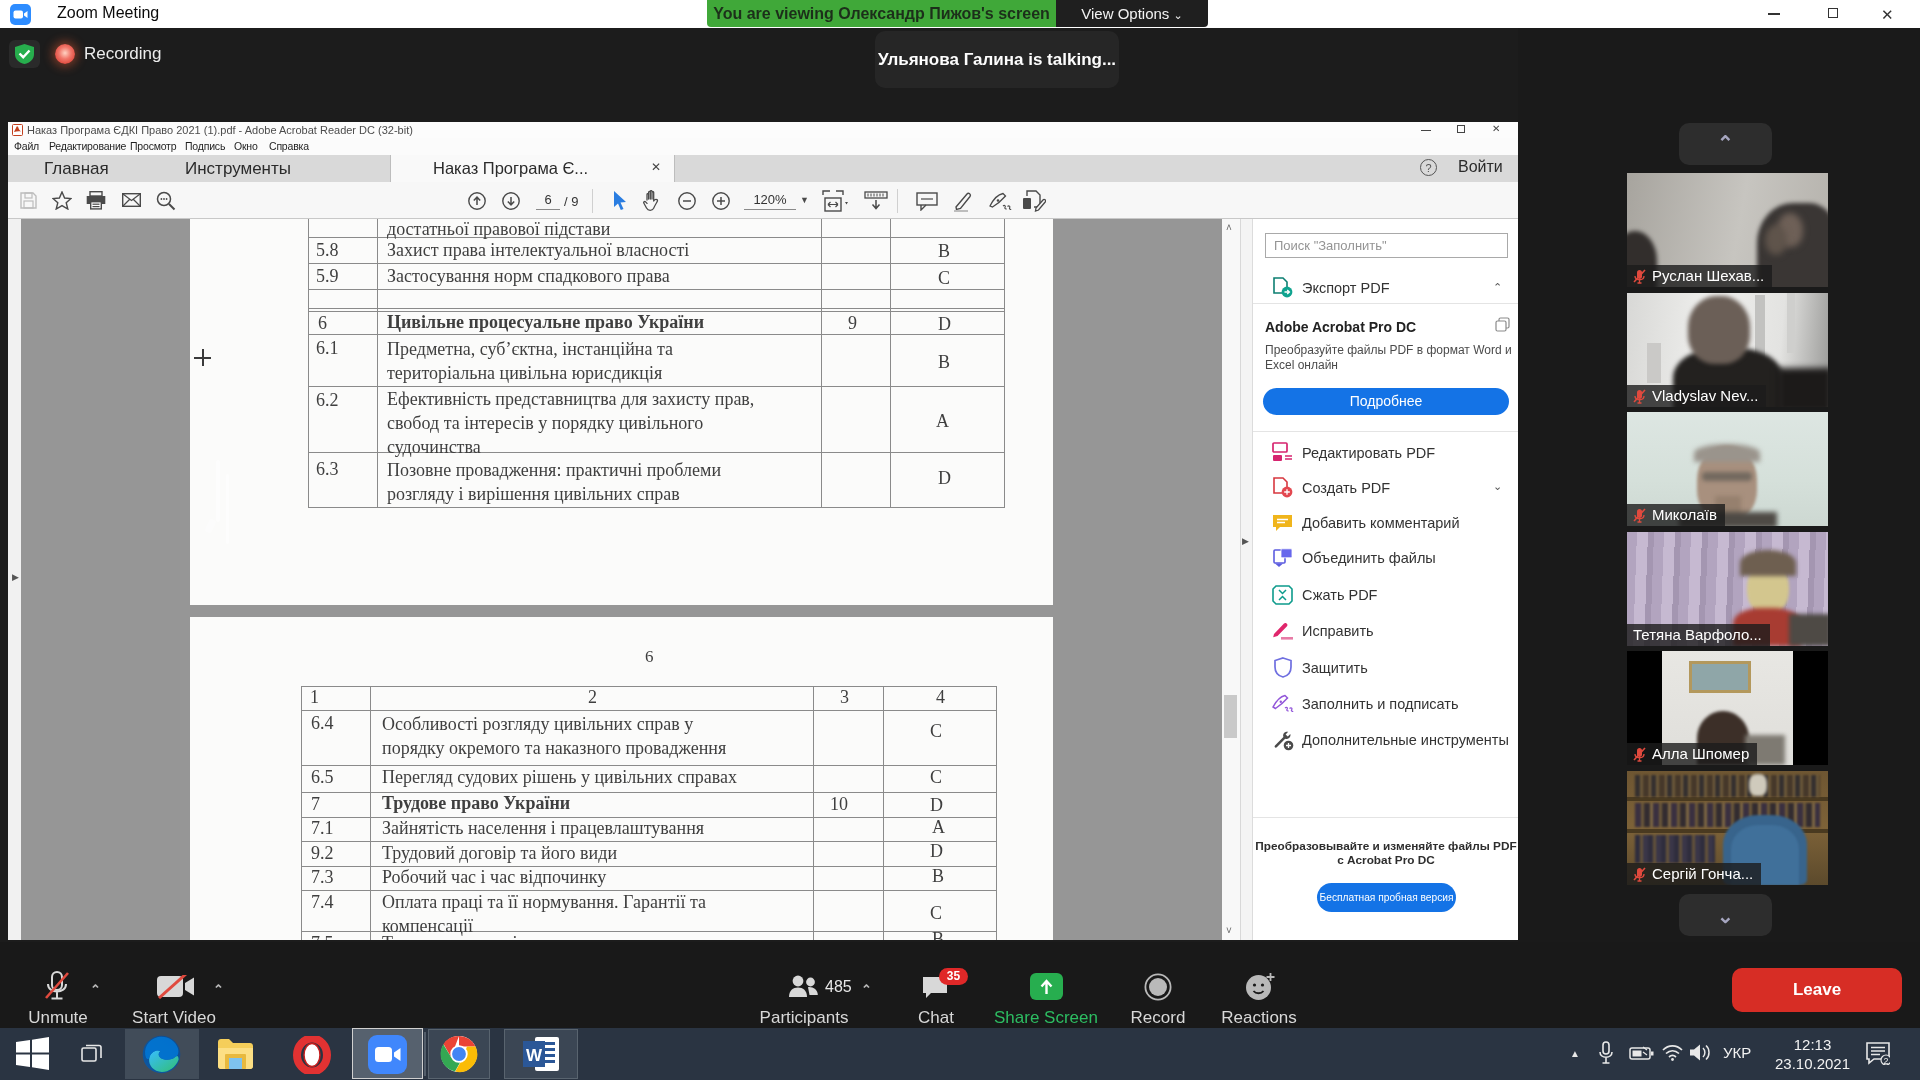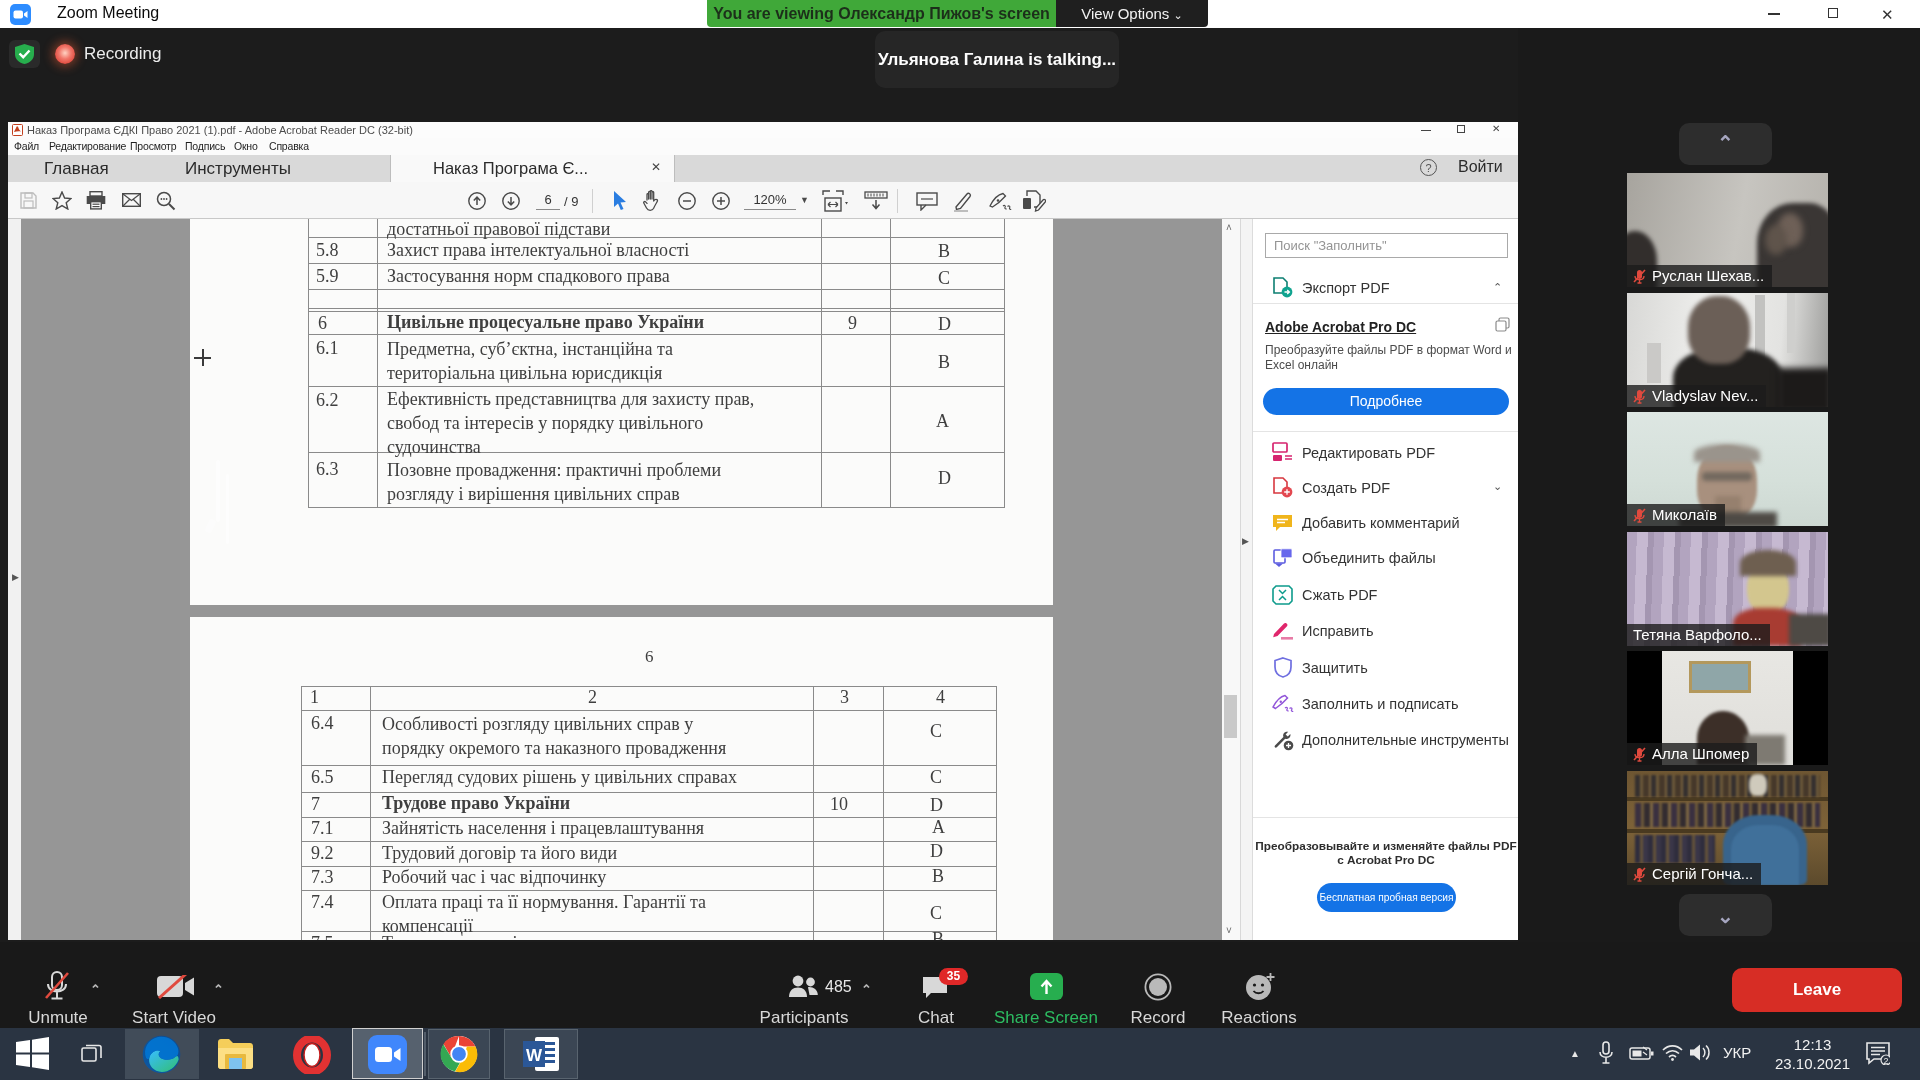--- a/index.html
+++ b/index.html
@@ -315,21 +315,21 @@
       <div class="abs" style="left:12px;top:14px;width:243px;height:25px;border:1px solid #a9a9a9;background:#fff;line-height:23px;padding-left:8px;font-size:13px;color:#949494;">Поиск "Заполнить"</div>
 
       <svg class="abs" style="left:20px;top:58px" width="20" height="21" viewBox="0 0 20 21">
         <path d="M1 1 H10 L14 5 V16 H1 Z" fill="none" stroke="#0d7f72" stroke-width="1.6"></path>
         <circle cx="14" cy="15" r="5.4" fill="#0fa38f"></circle>
         <path d="M11.5 15 H16 M14.2 13 L16.4 15 L14.2 17" stroke="#fff" stroke-width="1.3" fill="none"></path>
       </svg>
       <div class="abs" style="left:49px;top:61px;">Экспорт PDF</div>
       <div class="abs" style="left:240px;top:62px;font-size:11px;color:#555;">⌃</div>
       <div class="abs" style="left:0;top:84px;width:266px;height:1px;background:#e4e4e4;"></div>
-      <div class="abs" style="left:12px;top:100px;font-weight:bold;font-size:14px;color:#222;text-decoration:underline;">Adobe Acrobat Pro DC</div>
+      <div class="abs" style="left:12px;top:100px;font-weight:bold;font-size:14px;color:#222;">Adobe Acrobat Pro DC</div>
       <svg class="abs" style="left:242px;top:98px" width="15" height="15" viewBox="0 0 15 15">
         <rect x="4" y="1" width="10" height="10" rx="1.5" fill="none" stroke="#8a8a8a" stroke-width="1.2"></rect>
         <rect x="1" y="4" width="10" height="10" rx="1.5" fill="#fff" stroke="#8a8a8a" stroke-width="1.2"></rect>
       </svg>
       <div class="abs" style="left:12px;top:124px;font-size:12px;color:#4b4b4b;line-height:15px;white-space:nowrap;">Преобразуйте файлы PDF в формат Word и<br>Excel онлайн</div>
       <div class="abs" style="left:10px;top:169px;width:246px;height:27px;background:#1473e6;border-radius:13.5px;text-align:center;line-height:27px;color:#fff;font-size:14px;">Подробнее</div>
       <div class="abs" style="left:0;top:212px;width:266px;height:1px;background:#e4e4e4;"></div>
 
       <svg class="abs" style="left:19px;top:223px" width="21" height="20" viewBox="0 0 21 20">
         <rect x="1" y="1" width="14" height="9" rx="1" fill="none" stroke="#d6246f" stroke-width="1.7"></rect>

